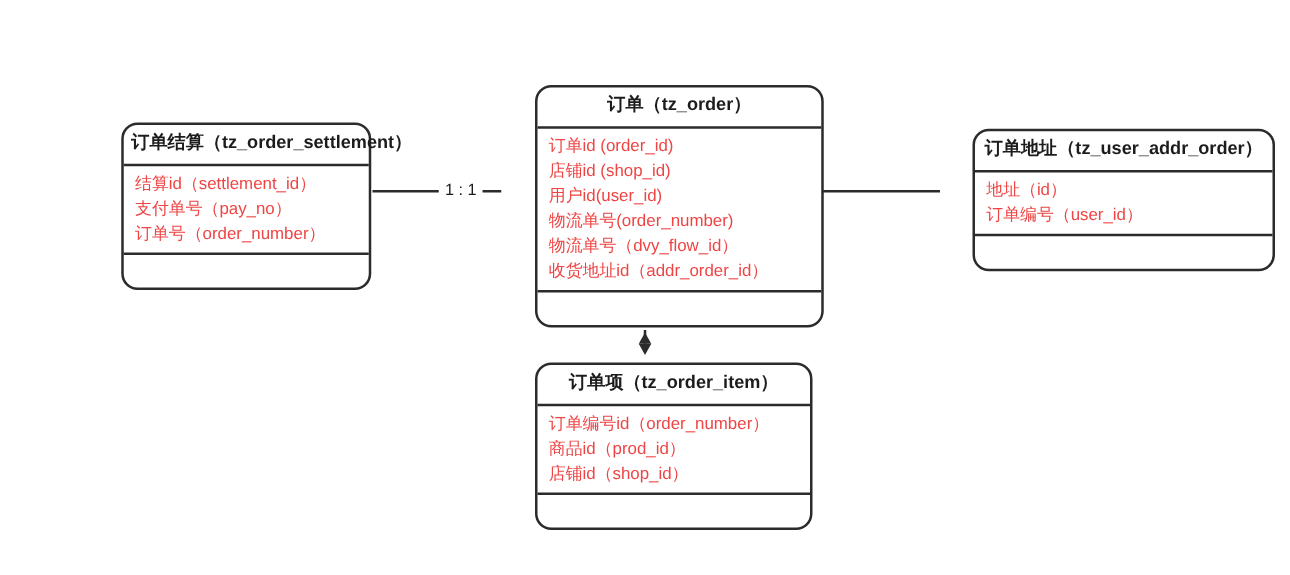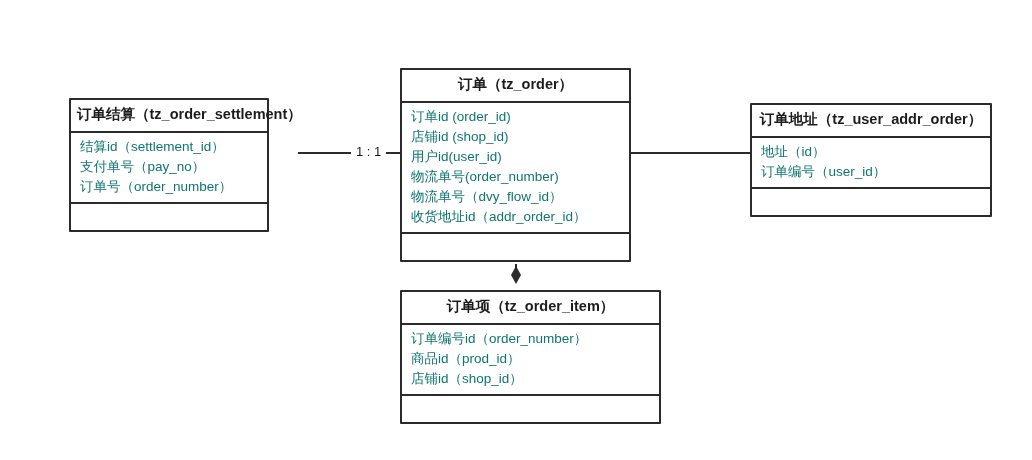--- a/index.html
+++ b/index.html
@@ -19,43 +19,44 @@
     background: #ffffff;
     overflow: hidden;
   }
 
   
   .entity {
     position: absolute;
     box-sizing: border-box;
     background: #ffffff;
     border: 2px solid #2b2b2b;
-    border-radius: 1px;
+    border-radius: 13px;
     z-index: 3;
+    margin-left: 28px;
   }
   .entity-title {
     box-sizing: border-box;
     text-align: center;
     font-size: 14.5px;
     color: #1c1c1c;
     padding: 7px 6px 8px 6px;
     border-bottom: 2px solid #2b2b2b;
     white-space: nowrap;
     line-height: 1.1;
   }
   .entity-title .cn { font-weight: bold; }
   .entity-title .tbl { font-weight: bold; }
   .attr-list {
     box-sizing: border-box;
     padding: 4px 0 5px 0;
     border-bottom: 2px solid #2b2b2b;
   }
   .attr {
     font-size: 13.5px;
-    color: #0f766e;
+    color: #ef4444;
     line-height: 20px;
     padding: 0 0 0 9px;
     white-space: nowrap;
   }
   .entity-footer {
     box-sizing: border-box;
     height: 26px;
   }
 
   
@@ -154,21 +155,21 @@
     <div class="entity-title">
       <span class="cn">订单地址</span><span class="tbl">（</span><span class="tbl">tz_user_addr_order</span><span class="tbl">）</span>
     </div>
     <div class="attr-list">
       <div class="attr">地址（id）</div>
       <div class="attr">订单编号（user_id）</div>
     </div>
     <div class="entity-footer"></div>
   </div>
 
-  <div class="entity" style="left:400px; top:290px; width:261px;">
+  <div class="entity" style="left:400px; top:290px; width:222px;">
     <div class="entity-title">
       <span class="cn">订单项</span><span class="tbl">（</span><span class="tbl">tz_order_item</span><span class="tbl">）</span>
     </div>
     <div class="attr-list">
       <div class="attr">订单编号id（order_number）</div>
       <div class="attr">商品id（prod_id）</div>
       <div class="attr">店铺id（shop_id）</div>
     </div>
     <div class="entity-footer"></div>
   </div>

